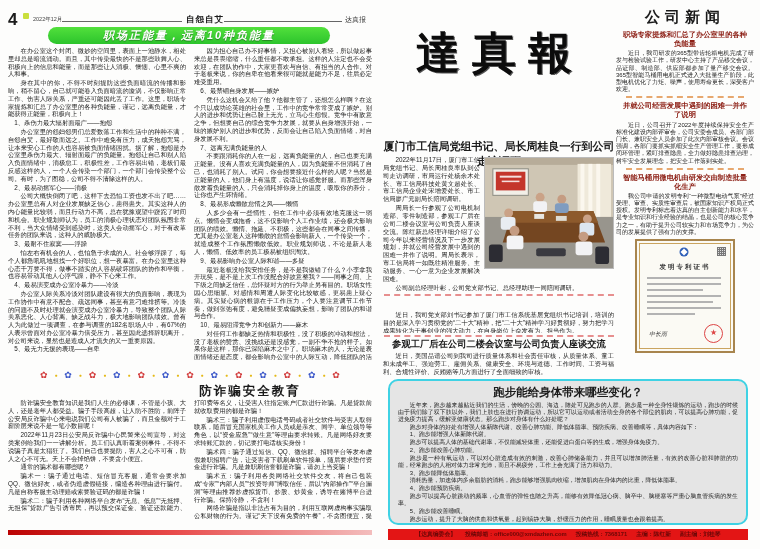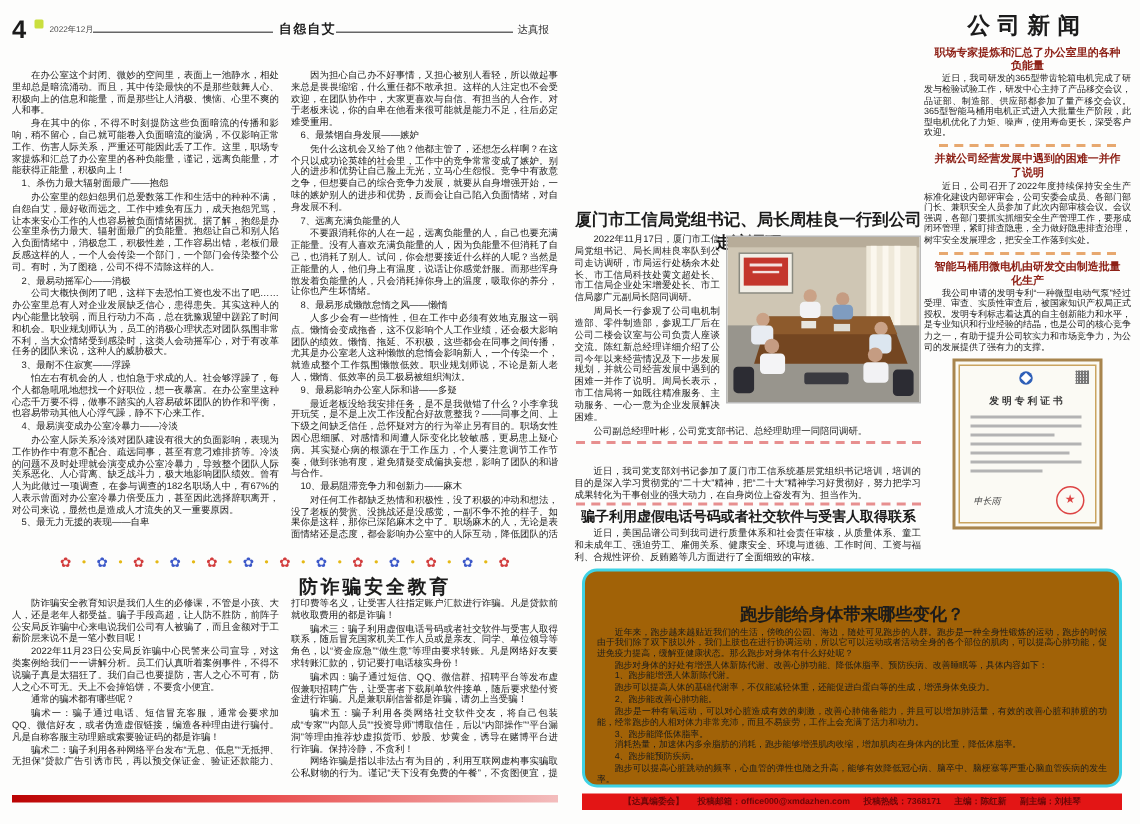--- a/index.html
+++ b/index.html
@@ -72,40 +72,43 @@
   .cert-qr{position:absolute;right:7px;top:6px;width:9px;height:9px;background:
       repeating-linear-gradient(0deg,#777 0 1px,transparent 1px 2px),
       repeating-linear-gradient(90deg,#777 0 1px,#ddd 1px 2px)}
   .cert-title{position:absolute;left:0;top:22px;width:100%;text-align:center;font-size:6.5px;
               font-weight:bold;letter-spacing:2px;color:#3a3a3a}
   .cl{position:absolute;left:10px;height:1.5px;background:#b3b3b3}
   .cert-sig{position:absolute;left:12px;bottom:12px;font-size:6px;font-style:italic;color:#444}
   .seal{position:absolute;right:10px;bottom:8px;width:17px;height:17px;border:1.5px solid #d44;
         border-radius:50%;color:#d44;font-size:8px;line-height:16px;text-align:center}
   .runbox{left:8px;top:379px;width:360px;height:146px;border:2.5px solid #3fd2e4;border-radius:10px;
-          background:#a16207;box-sizing:border-box;padding:20px 8px;overflow:hidden}
+          background:#e5e5e5;box-sizing:border-box;padding:3px 8px;overflow:hidden}
   .run-title{text-align:center;font-size:11.5px;font-weight:bold;margin:1px 0 2px 0;
              font-family:"Liberation Serif","DejaVu Serif",serif}
   .run-p{font-size:5.9px;line-height:1.16;text-align:justify}
   .footer{left:8px;top:529px;width:360px;height:11px;background:#e31515;display:flex;align-items:center;
           justify-content:center;gap:9px;font-size:5.8px;font-weight:bold;color:#63106b0}
   .footer span{color:#6b0707}
 </style>
 </head>
 <body>
 
 <section class="abs" style="left:0;top:0;width:380px;height:549px">
   <div class="abs pageno">4</div>
   <div class="abs deco-sq"></div>
   <div class="abs hdate">2022年12月</div>
   <div class="abs hline" style="left:62px;width:120px"></div>
   <div class="abs sectitle">自怨自艾</div>
   <div class="abs hline" style="left:224px;width:118px"></div>
   <div class="abs papersm">达真报</div>
 
+  <div class="abs banner">
+    <span>职场正能量，远离10种负能量</span>
+  </div>
 
   <div class="abs cols energy just">
     <p class="ind">在办公室这个封闭、微妙的空间里，表面上一池静水，相处里却总是暗流涌动。而且，其中传染最快的不是那些鼓舞人心、积极向上的信息和能量，而是那些让人消极、懊恼、心里不爽的人和事。</p>
     <p class="ind">身在其中的你，不得不时刻提防这些负面暗流的传播和影响，稍不留心，自己就可能卷入负面暗流的漩涡，不仅影响正常工作、伤害人际关系，严重还可能因此丢了工作。这里，职场专家提炼和汇总了办公室里的各种负能量，谨记，远离负能量，才能获得正能量，积极向上！</p>
     <p class="itemh">1、杀伤力最大辐射面最广——抱怨</p>
     <p class="ind">办公室里的怨妇怨男们总爱数落工作和生活中的种种不满，自怨自艾，最好敬而远之。工作中难免有压力，成天抱怨咒骂，让本来安心工作的人也容易被负面情绪困扰。据了解，抱怨是办公室里杀伤力最大、辐射面最广的负能量。抱怨让自己和别人陷入负面情绪中，消极怠工，积极性差，工作容易出错，老板们最反感这样的人，一个人会传染一个部门，一个部门会传染整个公司。有时，为了图稳，公司不得不清除这样的人。</p>
     <p class="itemh">2、最易动摇军心——消极</p>
     <p class="ind">公司大概快倒闭了吧，这样下去恐怕工资也发不出了吧……办公室里总有人对企业发展缺乏信心，患得患失。其实这种人的内心能量比较弱，而且行动力不高，总在犹豫观望中蹉跎了时间和机会。职业规划师认为，员工的消极心理状态对团队氛围非常不利，当大众情绪受到感染时，这类人会动摇军心，对于有改革任务的团队来说，这种人的威胁极大。</p>
     <p class="itemh">3、最耐不住寂寞——浮躁</p>
     <p class="ind">怕左右有机会的人，也怕急于求成的人。社会够浮躁了，每个人都急吼吼地想找一个好职位，想一夜暴富。在办公室里这种心态千万要不得，做事不踏实的人容易破坏团队的协作和平衡，也容易带动其他人心浮气躁，静不下心来工作。</p>
@@ -166,20 +169,21 @@
     <p class="ind">骗术四：骗子通过短信、QQ、微信群、招聘平台等发布虚假兼职招聘广告，让受害者下载刷单软件接单，随后要求垫付资金进行诈骗。凡是兼职刷信誉都是诈骗，请勿上当受骗！</p>
     <p class="ind">骗术五：骗子利用各类网络社交软件交友，将自己包装成“专家”“内部人员”“投资导师”博取信任，后以“内部操作”“平台漏洞”等理由推荐炒虚拟货币、炒股、炒黄金，诱导在赌博平台进行诈骗。保持冷静，不贪利！</p>
     <p class="ind">网络诈骗是指以非法占有为目的，利用互联网虚构事实骗取公私财物的行为。谨记“天下没有免费的午餐”，不贪图便宜，提高防范意识，学会自我保护，反诈骗，靠大家。</p>
   </div>
 
   <div class="abs leftbar"></div>
 </section>
 
 <section class="abs rp">
 
+  <div class="abs masthead">達真報</div>
 
 
   <div class="abs headline1">厦门市工信局党组书记、局长周桂良一行到公司走访调研</div>
 
   <div class="abs lead-body just">
     <svg class="photo" viewBox="0 0 130 112" preserveAspectRatio="none">
       <rect x="0" y="0" width="130" height="112" fill="#cfc6b4"></rect>
       <rect x="0" y="0" width="130" height="7" fill="#b7ac99"></rect>
       <rect x="94" y="6" width="34" height="54" fill="#efe9da"></rect>
       <rect x="97" y="6" width="4" height="54" fill="#fbf7ee"></rect>
@@ -214,21 +218,21 @@
     <p class="ind">周局长一行参观了公司电机制造部、零件制造部，参观工厂后在公司二楼会议室与公司负责人座谈交流。陈红新总经理详细介绍了公司今年以来经营情况及下一步发展规划，并就公司经营发展中遇到的困难一并作了说明。周局长表示，市工信局将一如既往精准服务、主动服务、一心一意为企业发展解决困难。</p>
     <p class="ind">公司副总经理叶彬，公司党支部书记、总经理助理一同陪同调研。</p>
   </div>
 
   <div class="abs wavy d1"></div>
   <div class="abs body2 just">
     <p class="ind">近日，我司党支部刘书记参加了厦门市工信系统基层党组织书记培训，培训的目的是深入学习贯彻党的“二十大”精神，把“二十大”精神学习好贯彻好，努力把学习成果转化为干事创业的强大动力，在自身岗位上奋发有为、担当作为。</p>
   </div>
 
   <div class="abs wavy d2"></div>
-  <div class="abs headline3">骗子利用虚假电话号码或者社交软件与受害人取得联系</div>
+  <div class="abs headline3">参观工厂后在公司二楼会议室与公司负责人座谈交流</div>
   <div class="abs body3 just">
     <p class="ind">近日，美国品谱公司到我司进行质量体系和社会责任审核，从质量体系、童工和未成年工、强迫劳工、雇佣关系、健康安全、环境与道德、工作时间、工资与福利、合规性评价、反贿赂等几方面进行了全面细致的审核。</p>
   </div>
 
   <div class="abs newscol">
     <div class="news-title">公司新闻</div>
 
     <div class="news-h">职场专家提炼和汇总了办公室里的各种负能量</div>
     <p class="news-b ind">近日，我司研发的365型带齿轮箱电机完成了研发与检验试验工作，研发中心主持了产品移交会议，品证部、制造部、供应部都参加了量产移交会议。365型智能马桶用电机正式进入大批量生产阶段，此型电机优化了力矩、噪声，使用寿命更长，深受客户欢迎。</p>
     <div class="nwavy"></div>

